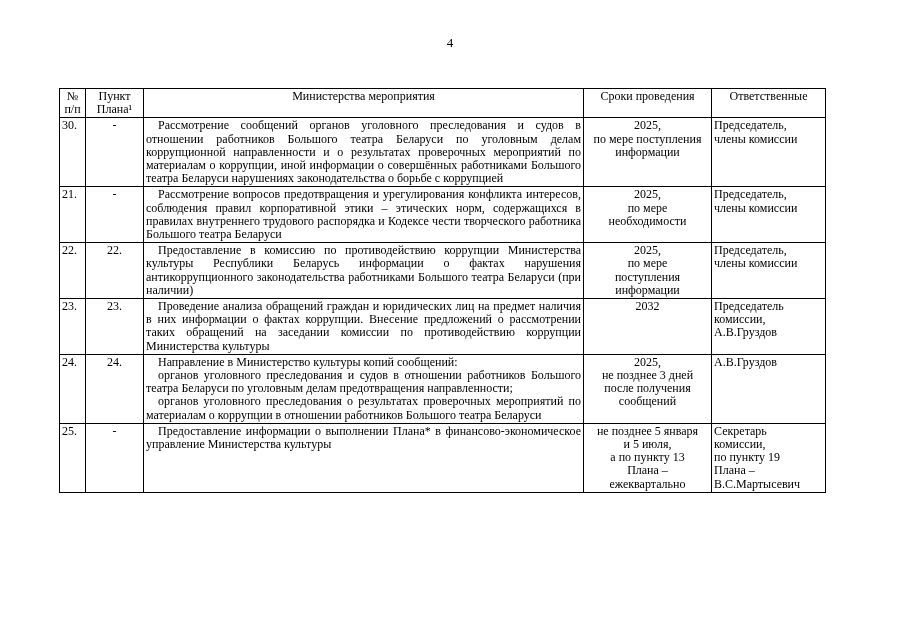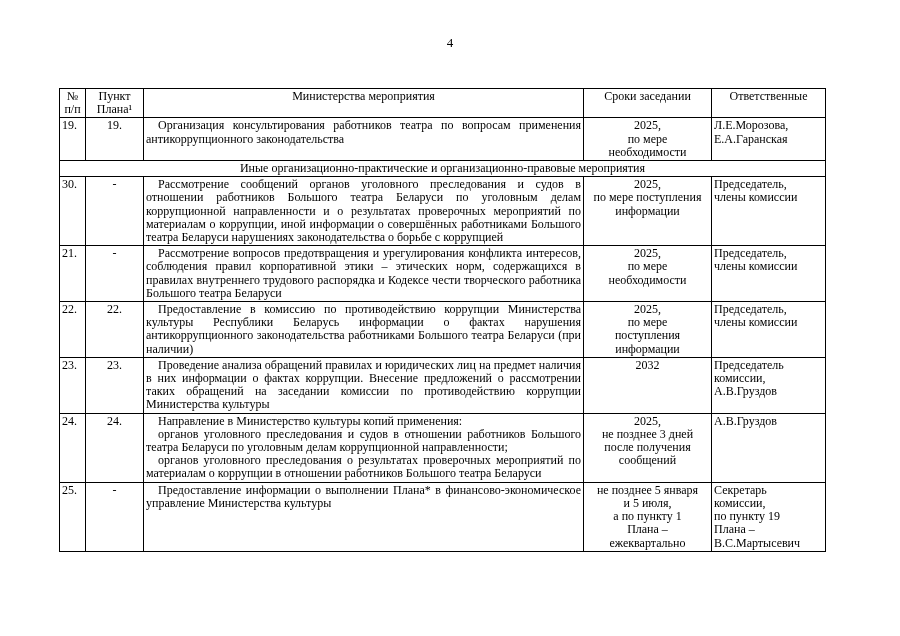--- a/index.html
+++ b/index.html
@@ -66,40 +66,25 @@
     <col style="width:128px">
     <col style="width:114px">
   </colgroup>
   <thead>
     <tr>
       <th>№
 п/п</th>
       <th>Пункт
 Плана¹</th>
       <th>Министерства мероприятия</th>
-      <th>Сроки заседании</th>
+      <th>Сроки проведения</th>
       <th>Ответственные</th>
     </tr>
   </thead>
   <tbody>
-      <tr>
-        <td class="col-num">19.</td>
-        <td class="col-plan">19.</td>
-        <td class="col-activity">
-          <p class="para">Организация консультирования работников театра по вопросам применения антикоррупционного законодательства</p>
-        </td>
-        <td class="col-timing">2025,
-по мере
-необходимости</td>
-        <td class="col-resp">Л.Е.Морозова,
-Е.А.Гаранская</td>
-      </tr>
-      <tr>
-        <td colspan="5" class="section-cell">Иные организационно-практические и организационно-правовые мероприятия</td>
-      </tr>
       <tr>
         <td class="col-num">30.</td>
         <td class="col-plan">-</td>
         <td class="col-activity">
           <p class="para">Рассмотрение сообщений органов уголовного преследования и судов в отношении работников Большого театра Беларуси по уголовным делам коррупционной направленности и о результатах проверочных мероприятий по материалам о коррупции, иной информации о совершённых работниками Большого театра Беларуси нарушениях законодательства о борьбе с коррупцией</p>
         </td>
         <td class="col-timing">2025,
 по мере поступления
 информации</td>
         <td class="col-resp">Председатель,
@@ -127,50 +112,50 @@
 по мере
 поступления
 информации</td>
         <td class="col-resp">Председатель,
 члены комиссии</td>
       </tr>
       <tr>
         <td class="col-num">23.</td>
         <td class="col-plan">23.</td>
         <td class="col-activity">
-          <p class="para">Проведение анализа обращений правилах и юридических лиц на предмет наличия в них информации о фактах коррупции. Внесение предложений о рассмотрении таких обращений на заседании комиссии по противодействию коррупции Министерства культуры</p>
+          <p class="para">Проведение анализа обращений граждан и юридических лиц на предмет наличия в них информации о фактах коррупции. Внесение предложений о рассмотрении таких обращений на заседании комиссии по противодействию коррупции Министерства культуры</p>
         </td>
         <td class="col-timing">2032</td>
         <td class="col-resp">Председатель
 комиссии,
 А.В.Груздов</td>
       </tr>
       <tr>
         <td class="col-num">24.</td>
         <td class="col-plan">24.</td>
         <td class="col-activity">
-          <p class="para">Направление в Министерство культуры копий применения:</p>
-          <p class="para">органов уголовного преследования и судов в отношении работников Большого театра Беларуси по уголовным делам коррупционной направленности;</p>
+          <p class="para">Направление в Министерство культуры копий сообщений:</p>
+          <p class="para">органов уголовного преследования и судов в отношении работников Большого театра Беларуси по уголовным делам предотвращения направленности;</p>
           <p class="para">органов уголовного преследования о результатах проверочных мероприятий по материалам о коррупции в отношении работников Большого театра Беларуси</p>
         </td>
         <td class="col-timing">2025,
 не позднее 3 дней
 после получения
 сообщений</td>
         <td class="col-resp">А.В.Груздов</td>
       </tr>
       <tr>
         <td class="col-num">25.</td>
         <td class="col-plan">-</td>
         <td class="col-activity">
           <p class="para">Предоставление информации о выполнении Плана* в финансово-экономическое управление Министерства культуры</p>
         </td>
         <td class="col-timing">не позднее 5 января
 и 5 июля,
-а по пункту 1
+а по пункту 13
 Плана –
 ежеквартально</td>
         <td class="col-resp">Секретарь
 комиссии,
 по пункту 19
 Плана –
 В.С.Мартысевич</td>
       </tr>
     </tbody>
 </table>

